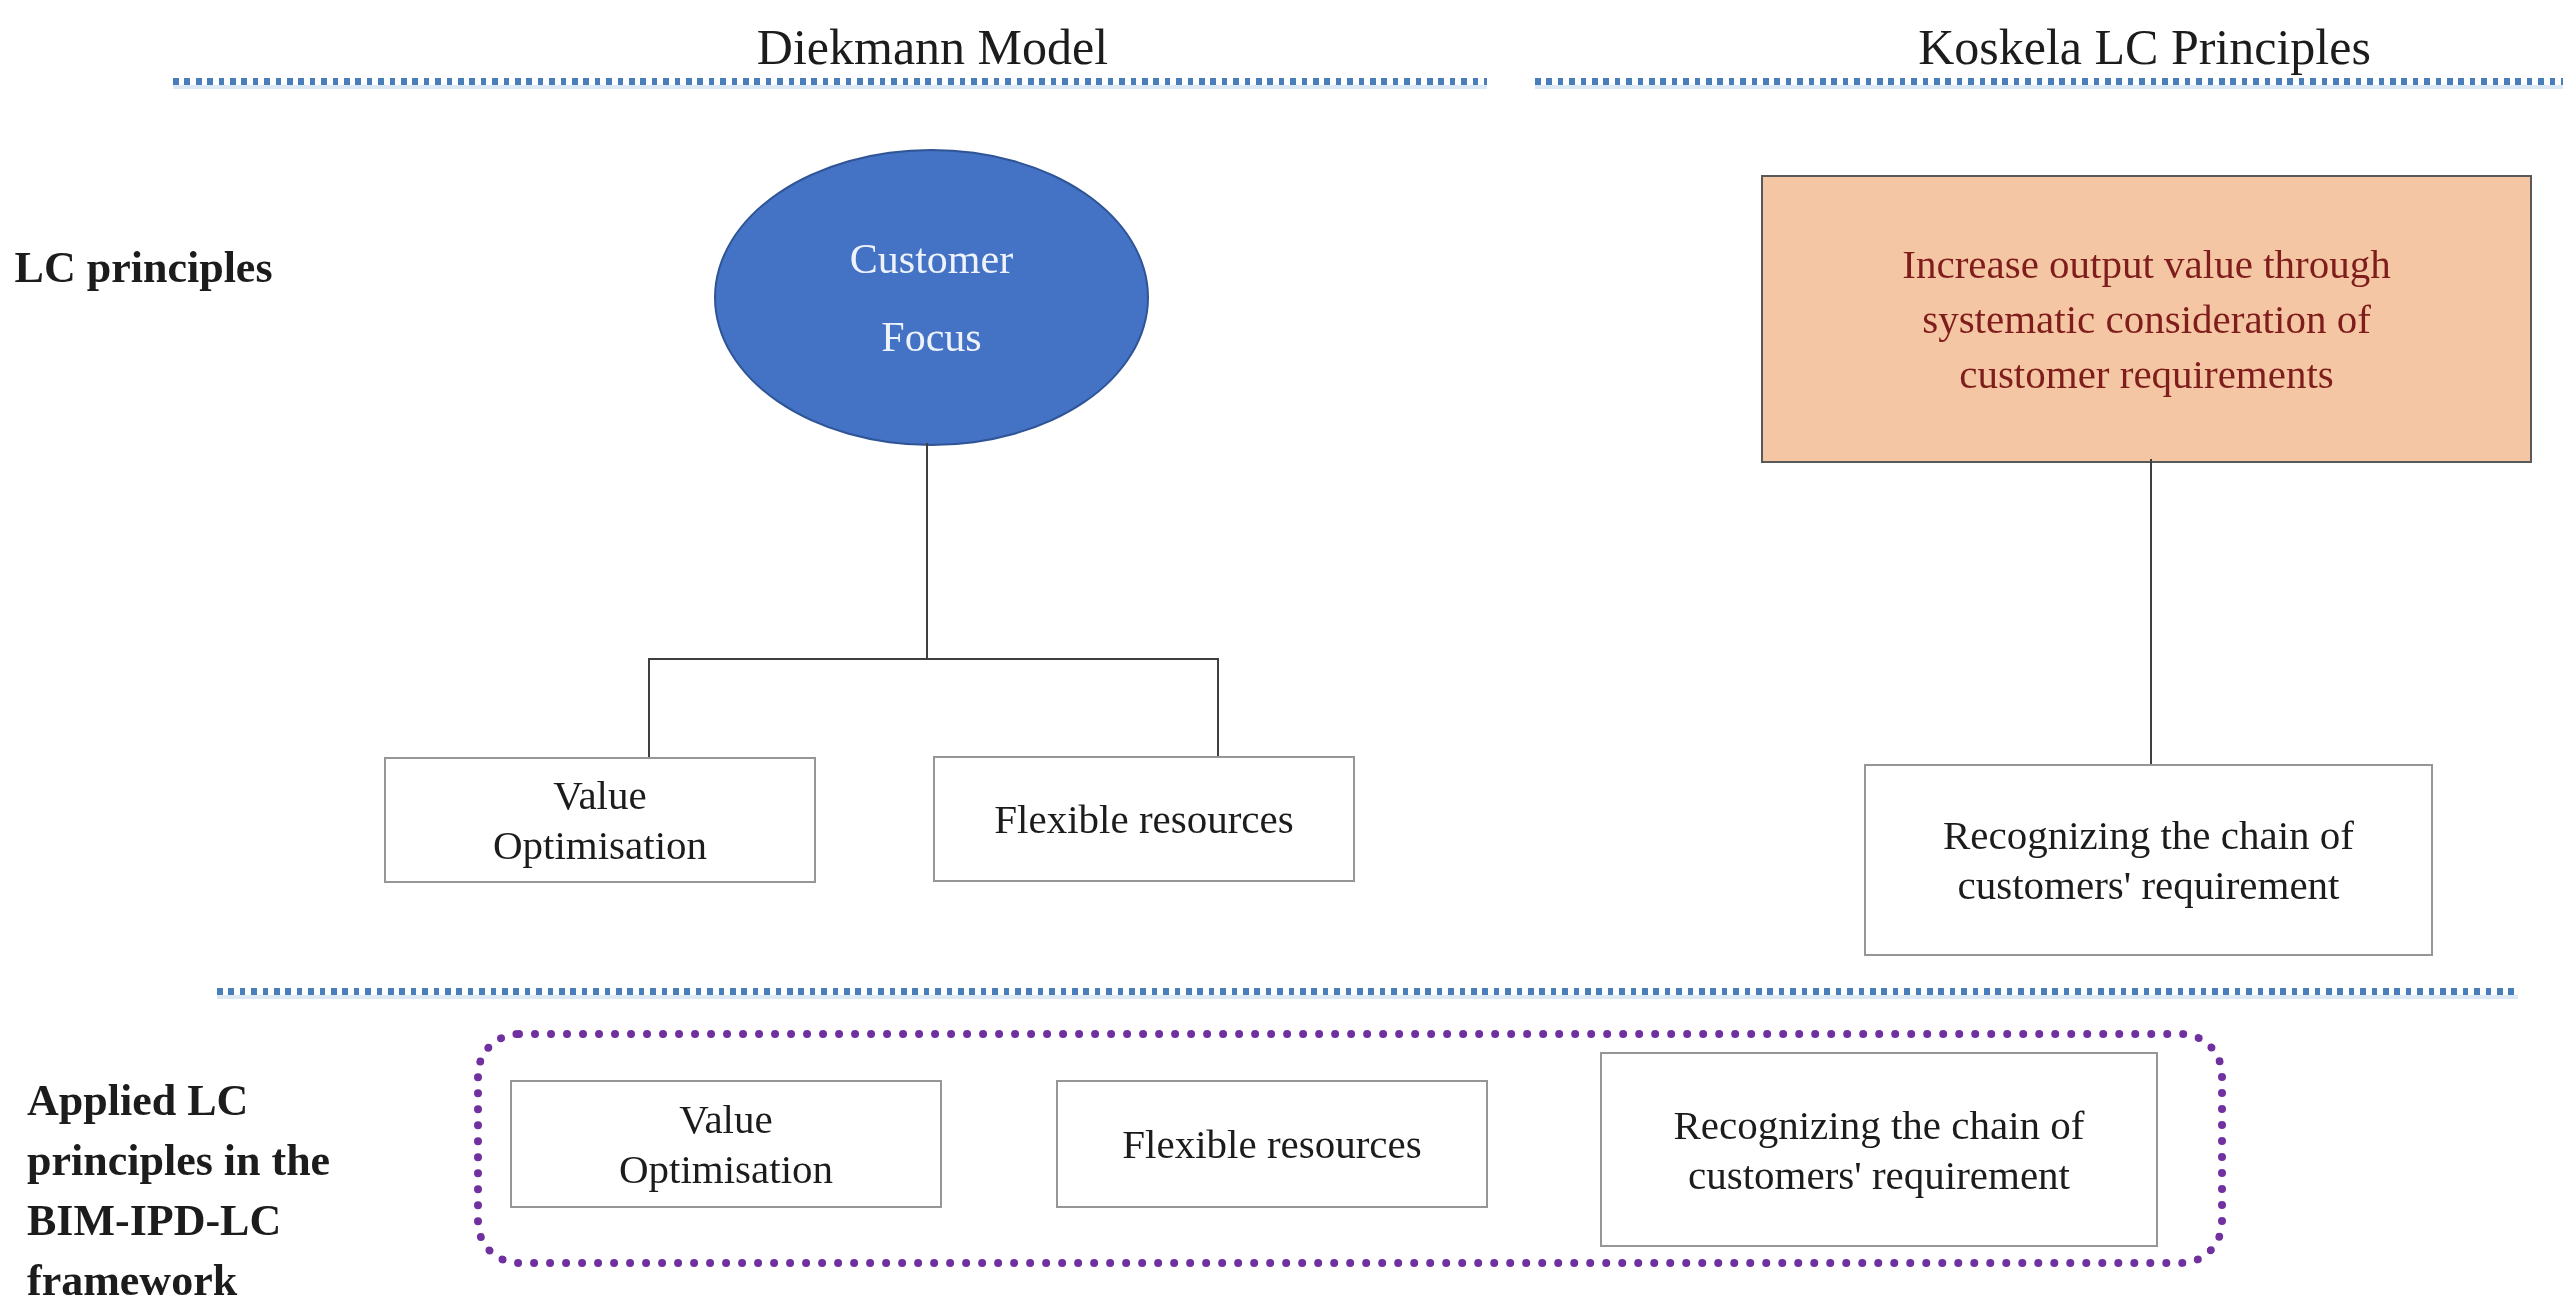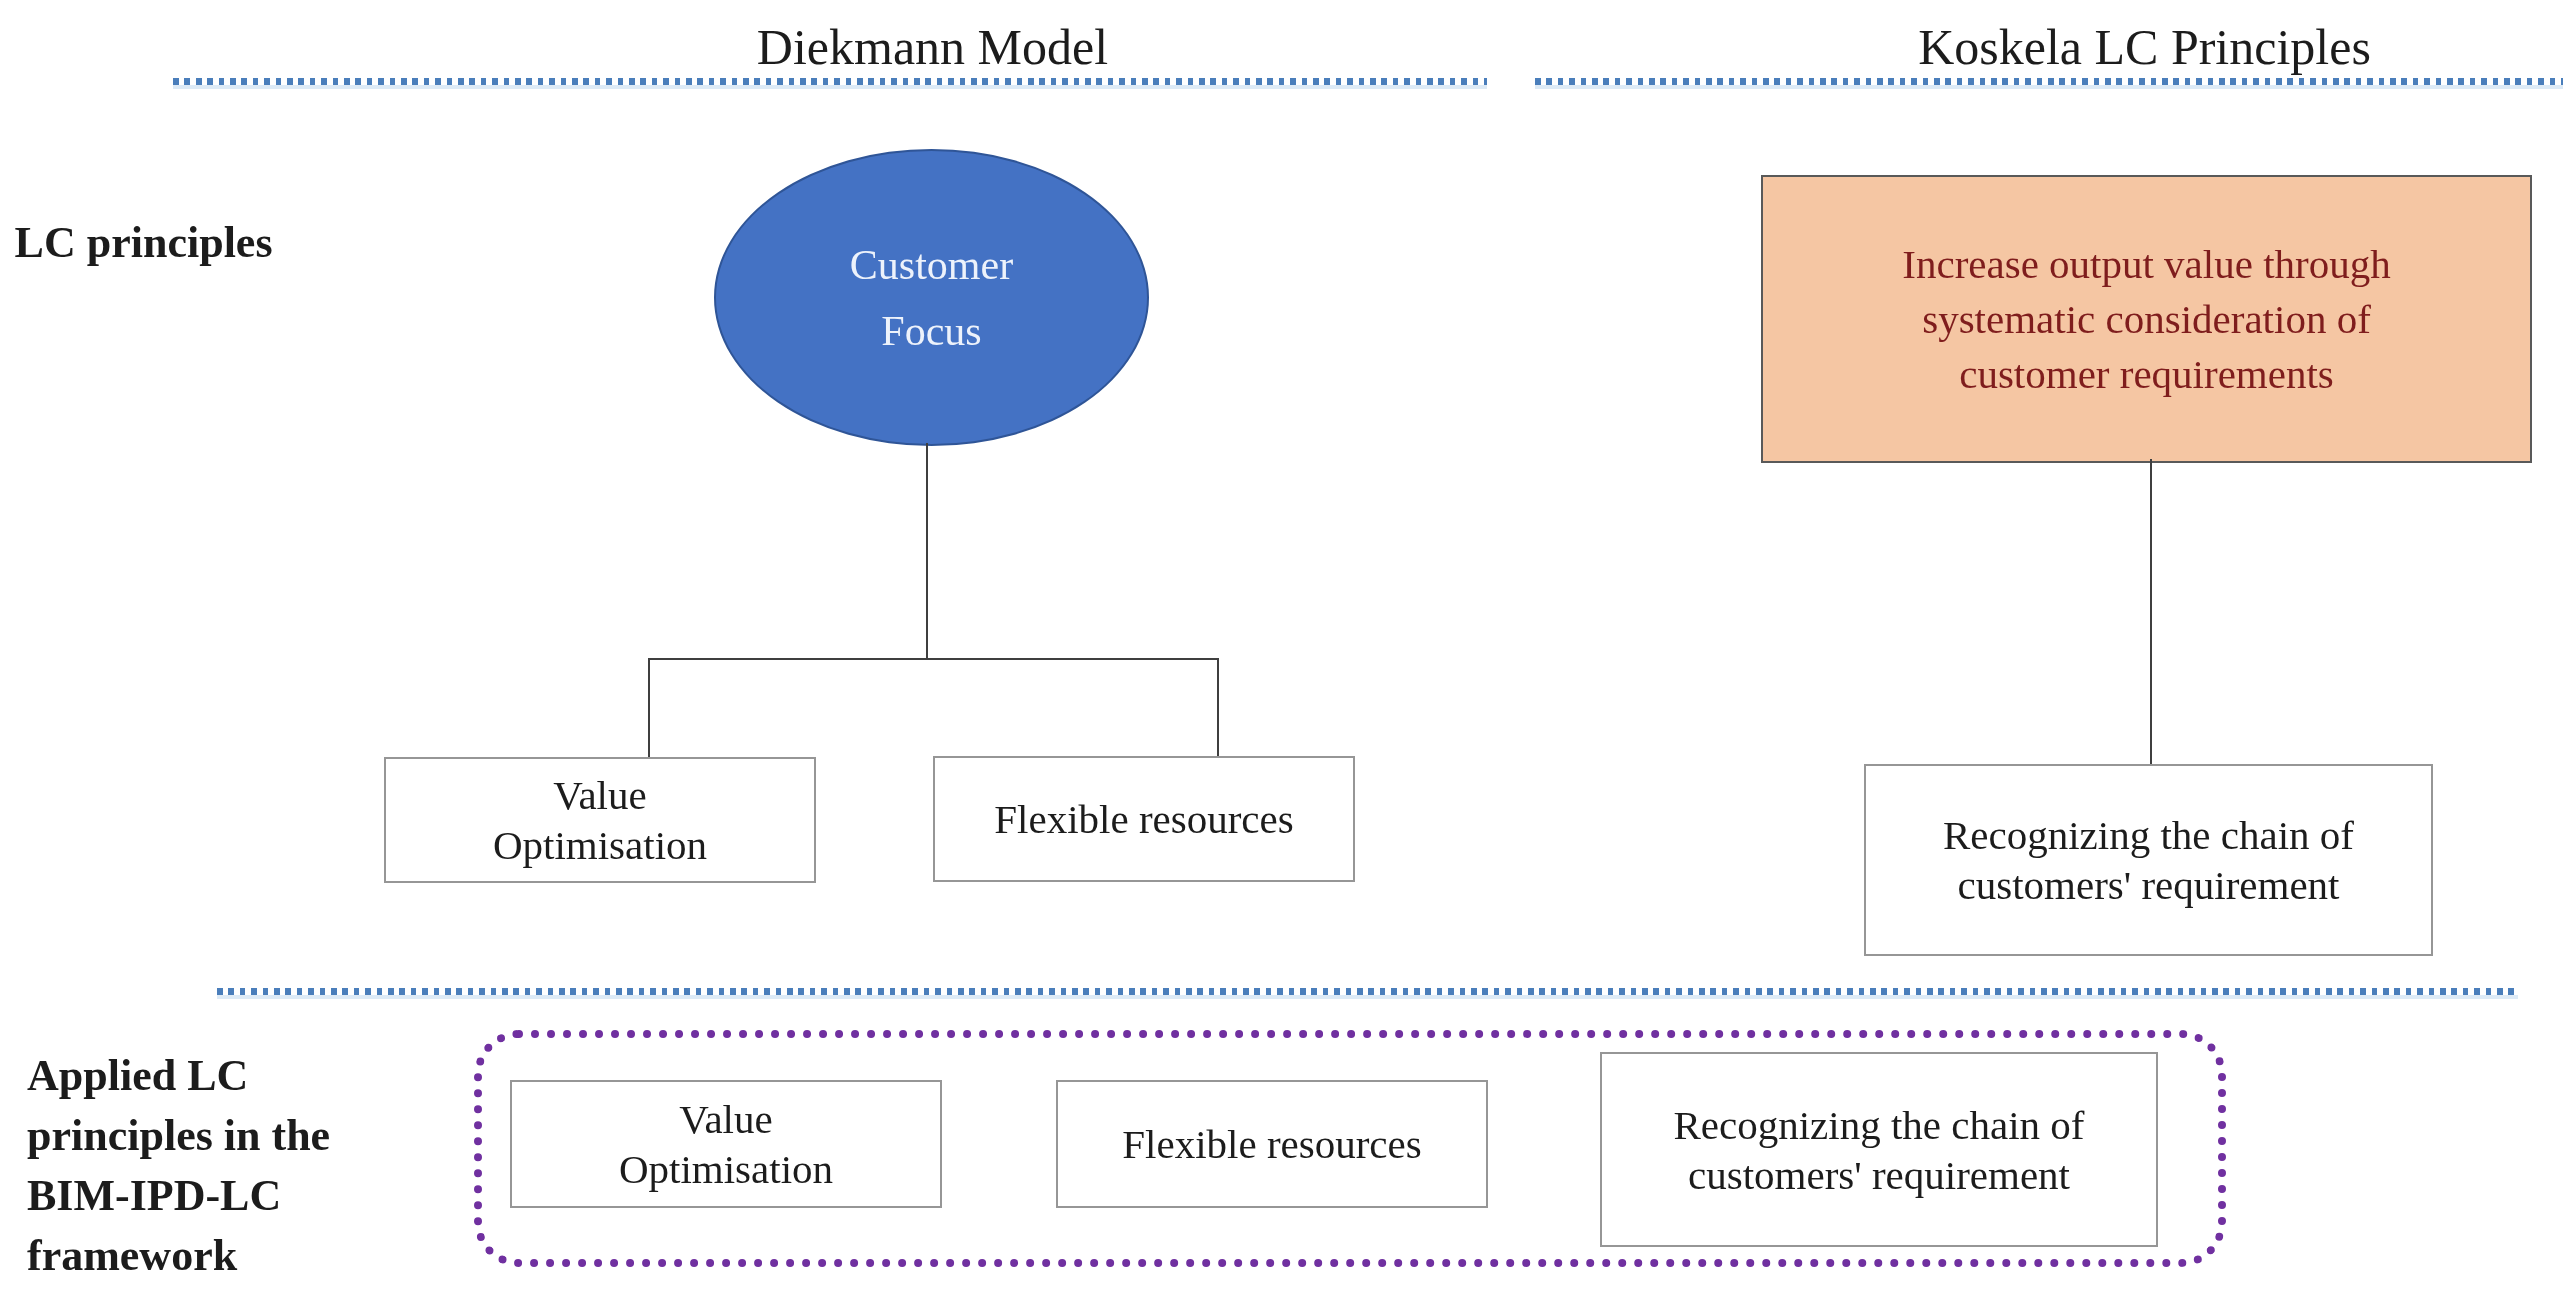--- a/index.html
+++ b/index.html
@@ -21,26 +21,26 @@
   .col-header{
     top:13px;width:1137px;height:68px;
     font-size:50px;font-weight:normal;line-height:68px;text-align:center;
   }
   .divider-blue{
     height:6.5px;top:78px;
     background-image:repeating-linear-gradient(90deg,var(--divider-dot) 0 5.7px,transparent 5.7px 11.4px);
     border-bottom:4.1px solid #ddeaf6;
   }
   .row-label{
-    font-weight:bold;font-size:44px;line-height:60px;text-align:left;
+    font-weight:bold;font-size:44px;line-height:60px;text-align:left;margin-top:25px;
   }
   .ellipse{
     left:714px;top:149px;width:431px;height:293px;border-radius:50%;
     background:var(--ellipse-fill);border:2.4px solid var(--ellipse-border);
-    color:#EDF2FB;font-size:42px;line-height:66px;
+    color:#EDF2FB;font-size:42px;line-height:78px;
   }
   .line{background:var(--connector);}
   .wbox{
     background:#ffffff;border:2.4px solid var(--box-border);
     font-size:41px;line-height:50px;
   }
   .orange-box{
     left:1761px;top:175px;width:767px;height:284px;
     background:var(--orange-fill);border:2.4px solid var(--orange-border);
     font-size:41px;line-height:55px;color:#7f1d1d;

